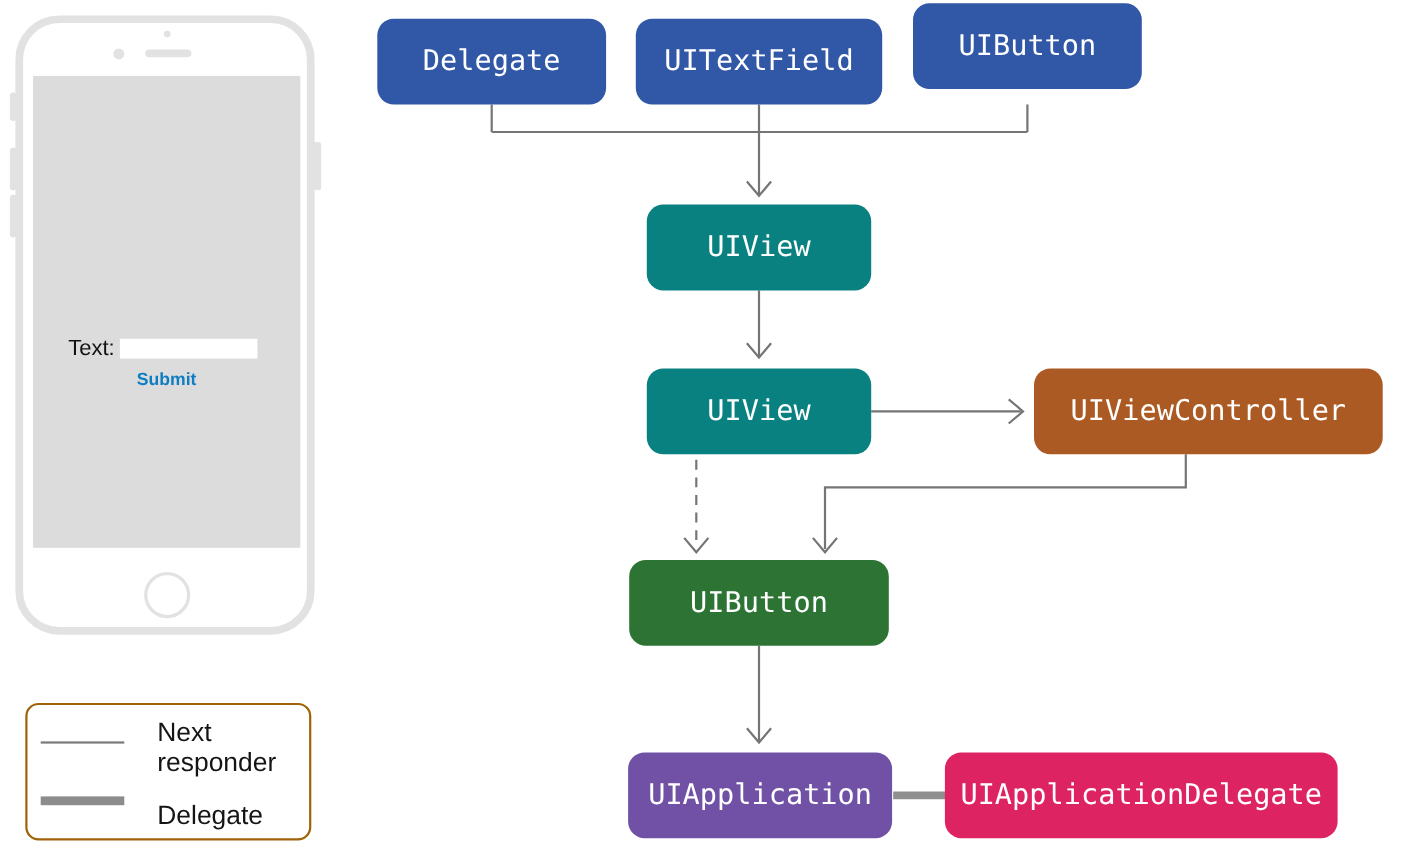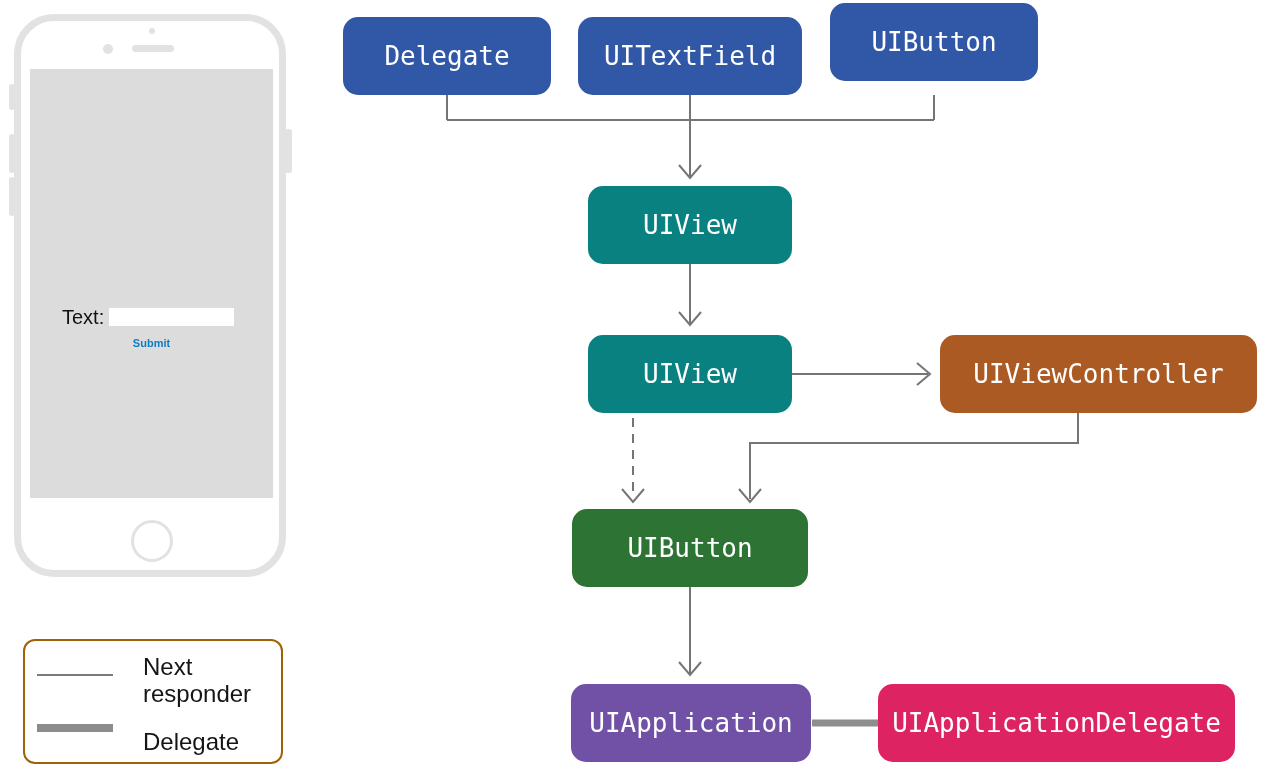--- a/index.html
+++ b/index.html
@@ -30,21 +30,21 @@
   }
   .phone-screen { position:absolute; left:30px; top:69px; width:243px; height:429px; background:#dcdcdc; }
   .screen-label { position:absolute; left:32px; top:237px; font-size:20px; color:#111111; }
   .screen-input {
     position:absolute; left:79px; top:239px; width:125px; height:18px;
     background:#ffffff; border:none; outline:none; padding:0 3px; box-sizing:border-box;
     font-size:13px; font-family:"Liberation Sans", sans-serif;
   }
   .screen-submit {
     position:absolute; left:0; top:268px; width:100%; text-align:center;
-    font-size:11px; font-weight:700; color:#0e7dc1; cursor:pointer;
+    font-size:16px; font-weight:700; color:#0e7dc1; cursor:pointer;
   }
   .home-button {
     position:absolute; left:131px; top:520px; width:42px; height:42px;
     box-sizing:border-box; border:3px solid #e2e2e2; border-radius:50%; background:#ffffff;
   }
 
   
   .legend {
     position:absolute; left:23px; top:639px; width:260px; height:125px;
     box-sizing:border-box; border:2px solid #a16207; border-radius:12px; background:#ffffff;
@@ -122,15 +122,15 @@
   </svg>
 
   <div class="node" style="left: 343px; top: 17px; width: 208px; background: rgb(49, 87, 167);">Delegate</div>
   <div class="node" style="left: 578px; top: 17px; width: 224px; background: rgb(49, 87, 167);">UITextField</div>
   <div class="node" style="left: 830px; top: 3px; width: 208px; background: rgb(49, 87, 167);">UIButton</div>
   <div class="node" style="left: 588px; top: 186px; width: 204px; background: rgb(10, 129, 129);">UIView</div>
   <div class="node" style="left: 588px; top: 335px; width: 204px; background: rgb(10, 129, 129);">UIView</div>
   <div class="node" style="left: 940px; top: 335px; width: 317px; background: rgb(172, 90, 36);">UIViewController</div>
   <div class="node" style="left: 572px; top: 509px; width: 236px; background: rgb(45, 116, 52);">UIButton</div>
   <div class="node" style="left: 571px; top: 684px; width: 240px; background: rgb(112, 81, 165);">UIApplication</div>
-  <div class="node" style="left: 878px; top: 684px; width: 357px; background: rgb(222, 35, 99);">UIApplicationDelegate</div>
+  <div class="node" style="left: 859px; top: 684px; width: 357px; background: rgb(222, 35, 99);">UIApplicationDelegate</div>
 
 </div>
 
 </body></html>

